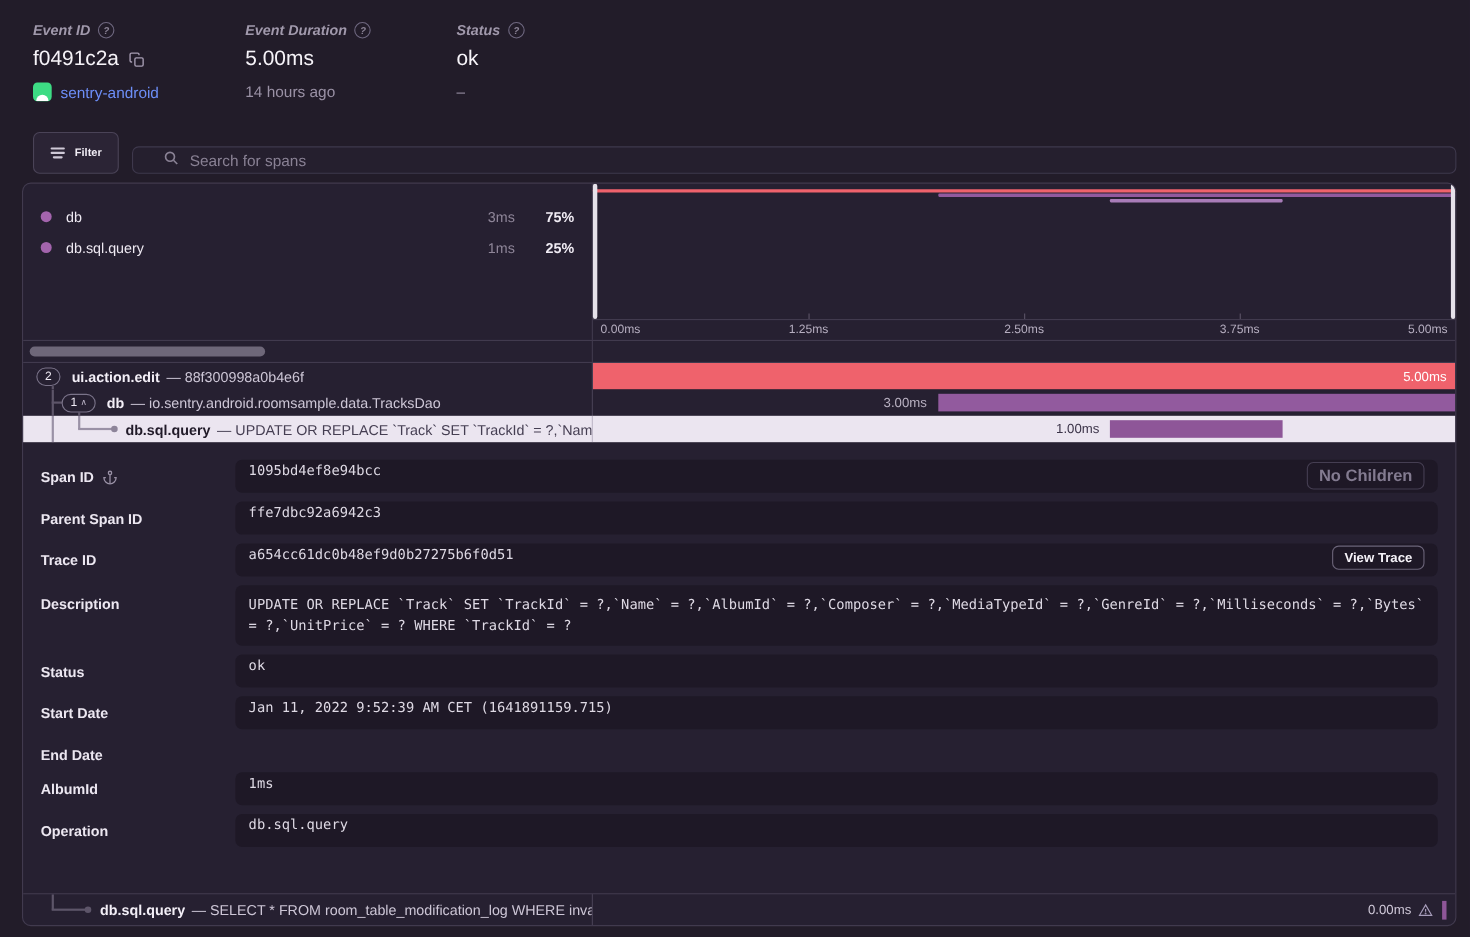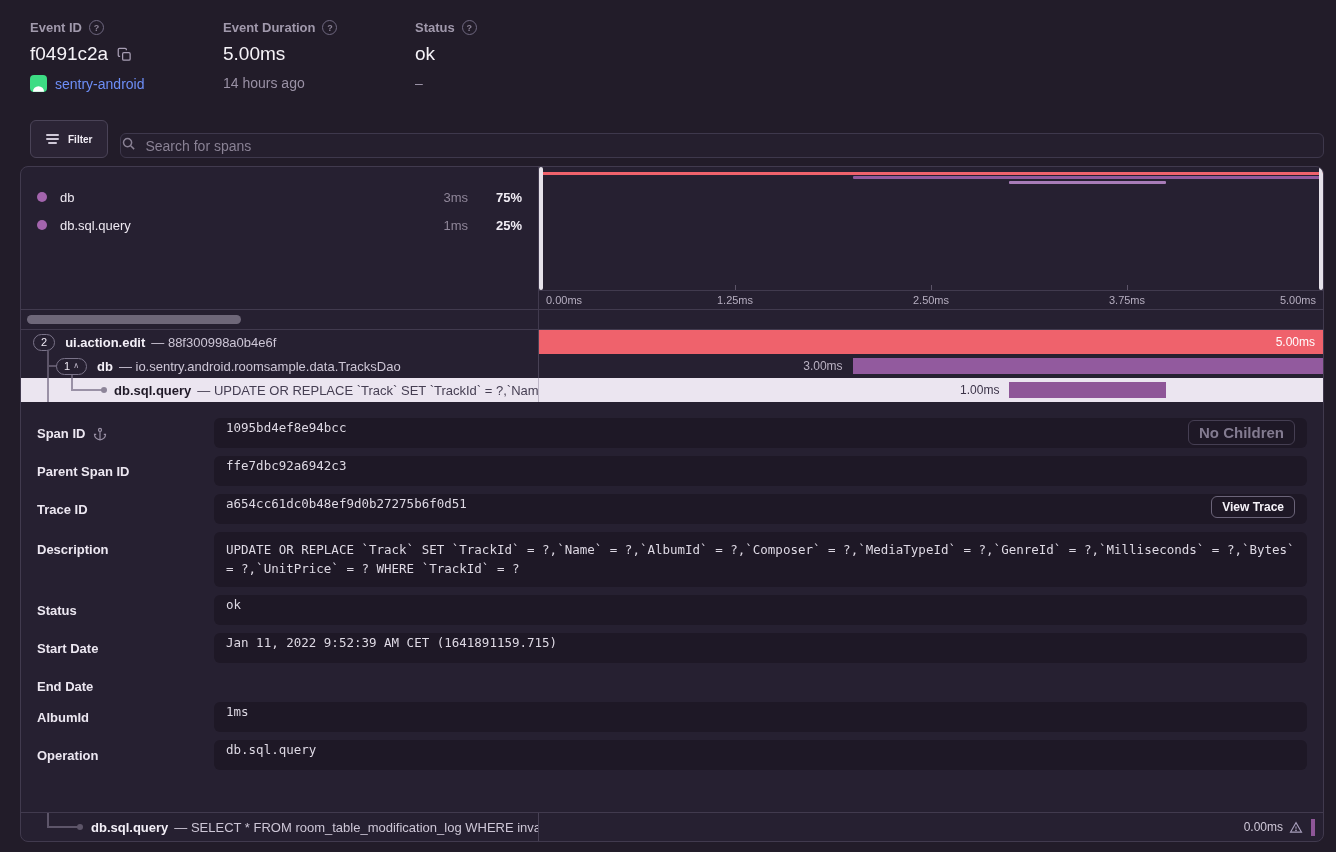--- a/index.html
+++ b/index.html
@@ -8,21 +8,21 @@
     background:#221c29;
     font-family:"Liberation Sans", sans-serif;
     color:#f2eef5;
     overflow:hidden;
   }
   
   .header { display:flex; padding:20px 30px 0 30px; height:108px; }
   .h-col1 { width:193px; }
   .h-col2 { width:192px; }
   .h-col3 { flex:1; }
-  .h-label { display:flex; align-items:center; gap:7px; font-size:13px; font-weight:700; color:#a199ac; }
+  .h-label { display:flex; align-items:center; gap:7px; font-size:13px; font-weight:700; color:#a199ac;font-style:italic; }
   .help-circle {
     width:15px; height:15px; border:1.4px solid #6f6880; border-radius:50%;
     display:inline-flex; align-items:center; justify-content:center;
     font-size:9px; font-weight:700; color:#8b8396;
   }
   .h-value { margin-top:8px; font-size:19px; color:#f6f3f8; display:flex; align-items:center; gap:9px; }
   .h-sub { margin-top:10px; font-size:14px; color:#9a91a5; display:flex; align-items:center; gap:8px; }
   .project-link { color:#6d8ef7; font-size:14px; text-decoration:none; }
   .android-badge {
     width:17px; height:17px; border-radius:4px; background:#3ddc84;
@@ -33,21 +33,21 @@
   .toolbar { display:flex; gap:12px; margin:12px 12px 8px 30px; height:38px; }
   .filter-btn {
     display:flex; align-items:center; gap:9px; padding:0 15px;
     background:#2b2435; border:1px solid #4a4357; border-radius:6px;
     color:#f1edf5; font-size:10px; font-weight:700; cursor:pointer;
   }
   .filter-icon { display:inline-flex; flex-direction:column; gap:2.5px; }
   .filter-icon i { display:block; height:1.8px; background:#cfc9d7; border-radius:1px; }
   .filter-icon i:nth-child(1){ width:13px; } .filter-icon i:nth-child(2){ width:13px; } .filter-icon i:nth-child(3){ width:9px; margin:0 auto; }
   .search-box {
-    flex:1; display:flex; align-items:center; gap:9px; padding:0 0;
+    flex:1; display:flex; align-items:center; gap:9px; padding:0 27px;
     background:#251f2e; border:1px solid #3e384c; border-radius:6px;margin-top:13px;
   }
   .search-box input {
     flex:1; background:transparent; border:none; outline:none;
     color:#d9d3e0; font-size:14px; font-family:"Liberation Sans", sans-serif;
   }
   .search-box input::placeholder { color:#898194; }
   
   .panel {
     margin:0 12px 0 20px; height:676px;

